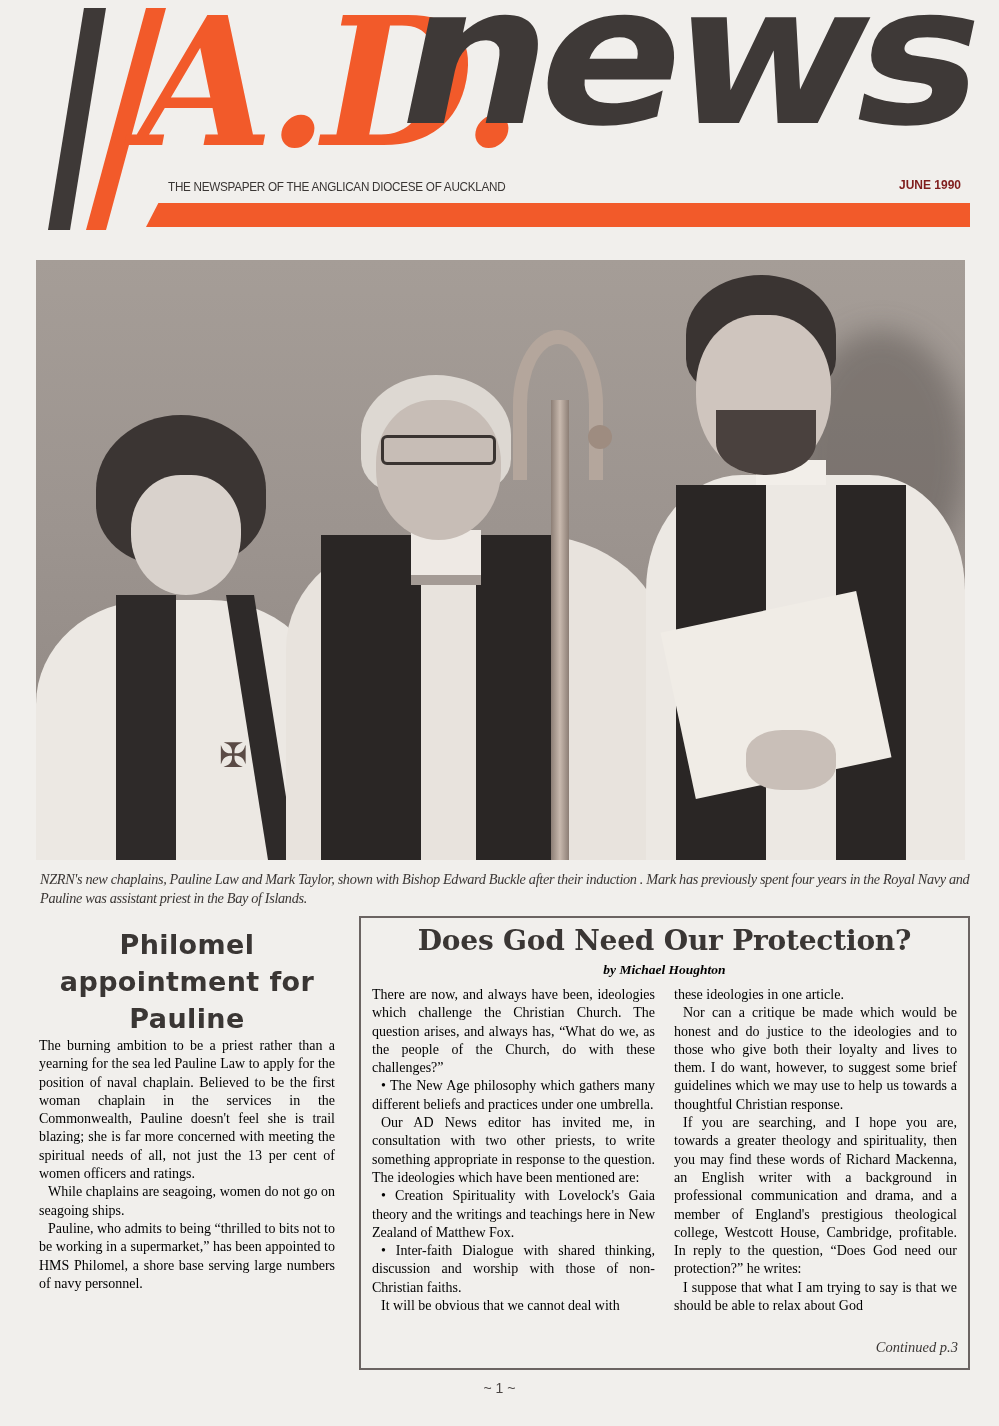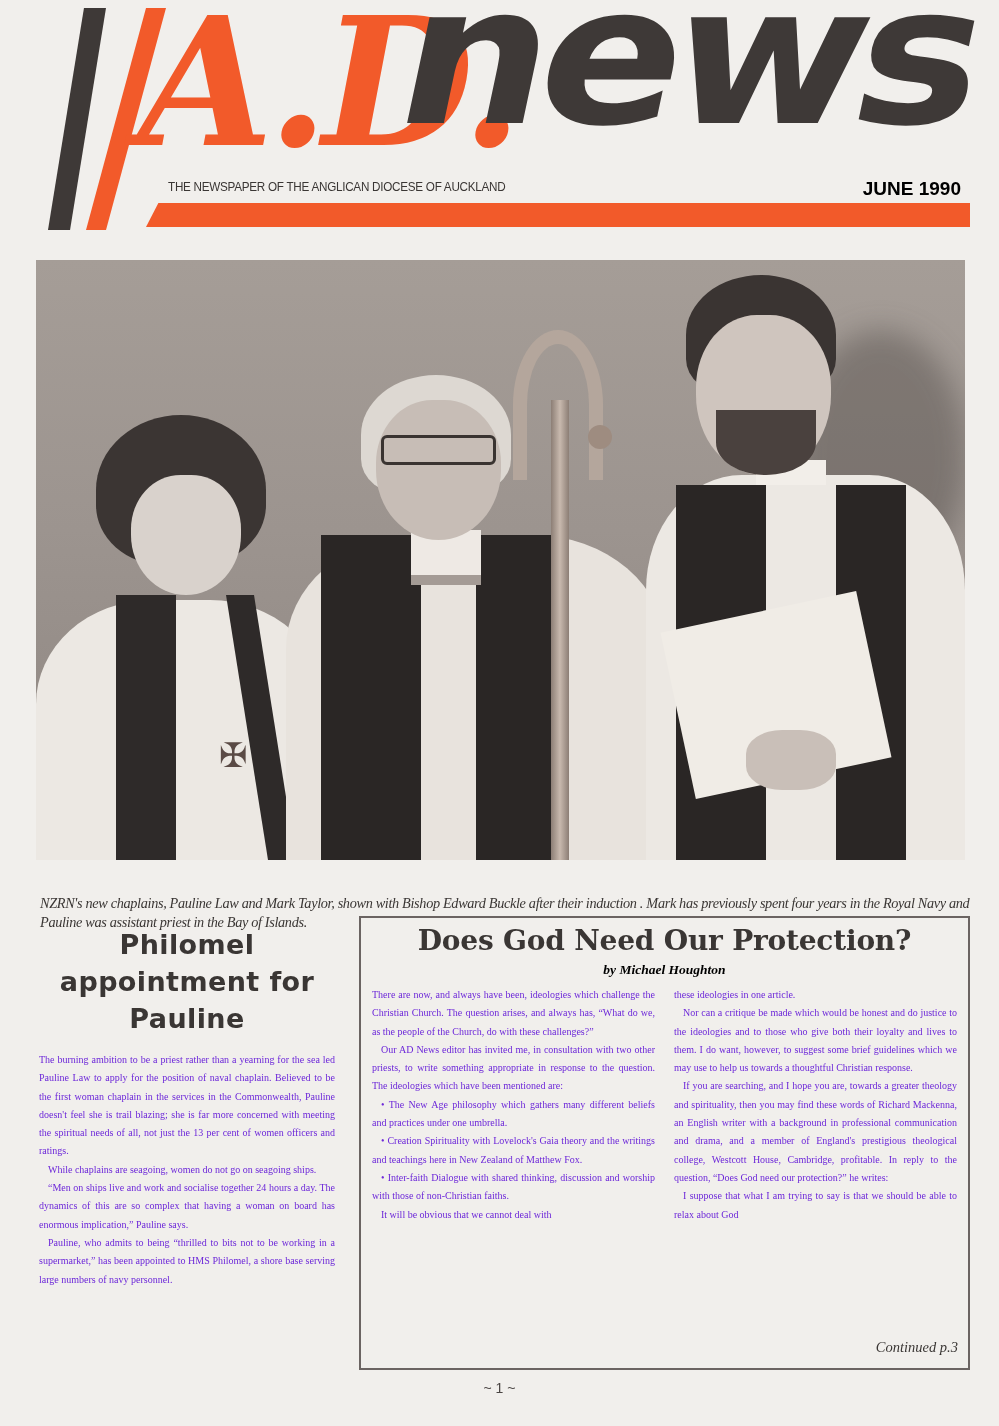--- a/index.html
+++ b/index.html
@@ -32,22 +32,22 @@
     transform: skewX(-12deg) scaleY(0.92);
     transform-origin: left top;
   }
   .tagline {
     position: absolute; left: 168px; top: 179px;
     font-family: "Liberation Sans", "DejaVu Sans", sans-serif; font-size: 13px; font-weight: normal;
     color: #3a3634; letter-spacing: -0.3px; transform: scaleX(0.9); transform-origin: left top;
   }
   .issue-date {
     position: absolute; right: 38px; top: 178px;
-    font-family: "Liberation Sans", "DejaVu Sans", sans-serif; font-size: 19px; font-weight: bold;
-    color: #000000;
+    font-family: "Liberation Sans", "DejaVu Sans", sans-serif; font-size: 12px; font-weight: bold;
+    color: #7f1d1d;
     margin-left: 20px;
   }
   .red-bar {
     position: absolute; left: 146px; top: 203px; width: 824px; height: 24px;
     background: #f25a2a;
     clip-path: polygon(1.5% 0, 100% 0, 100% 100%, 0 100%);
   }
 
   
   .photo {
@@ -82,33 +82,33 @@
   .fig-priest-robe { left: 610px; top: 215px; width: 319px; height: 385px; background: #ece8e3; border-radius: 30% 30% 0 0; }
   .fig-priest-stole-l { left: 640px; top: 225px; width: 90px; height: 375px; background: #2a2625; }
   .fig-priest-stole-r { left: 800px; top: 225px; width: 70px; height: 375px; background: #2a2625; }
   .fig-priest-collar { left: 720px; top: 200px; width: 70px; height: 25px; background: #f2eee9; }
   .fig-priest-paper { left: 640px; top: 350px; width: 200px; height: 170px; background: #f0ece6; transform: rotate(-12deg); }
   .fig-priest-hand { left: 710px; top: 470px; width: 90px; height: 60px; background: #c9bfb8; border-radius: 40%; }
 
   .caption {
     position: absolute; left: 40px; top: 870px; width: 930px;
     font-family: "Liberation Serif", "DejaVu Serif", serif; font-style: italic; font-size: 14.3px;
-    line-height: 19px; color: #3a3634; letter-spacing: -0.35px; margin-top: 24px;
+    line-height: 19px; color: #3a3634; letter-spacing: -0.35px;
   }
 
   
   .left-article { position: absolute; left: 39px; top: 926px; width: 296px; }
   .left-headline {
     font-family: "DejaVu Sans", "Liberation Sans", sans-serif; font-weight: bold;
     font-size: 27px; line-height: 37px; text-align: center; color: #3a3634; letter-spacing: 0.4px;
-    margin-bottom: 14px;
+    margin-bottom: 0;
   }
   .body-text {
-    font-family: "Liberation Serif", "DejaVu Serif", serif; font-size: 10px; line-height: 18.3px;
-    text-align: justify; color: #6d28d9;
+    font-family: "Liberation Serif", "DejaVu Serif", serif; font-size: 14px; line-height: 18.3px;
+    text-align: justify; color: #000000;
   }
   .body-text p { text-indent: 0; }
   .body-text p.ind { text-indent: 9px; }
 
   
   .box-article {
     position: absolute; left: 359px; top: 916px; width: 611px; height: 454px;
     border: 2px solid #6b6462;
   }
   .box-headline {
@@ -179,33 +179,32 @@
   <div class="fig fig-crozier-knob"></div>
 </figure>
 
 <p class="caption">NZRN's new chaplains, Pauline Law and Mark Taylor, shown with Bishop Edward Buckle after their induction . Mark has previously spent four years in the Royal Navy and Pauline was assistant priest in the Bay of Islands.</p>
 
 <article class="left-article">
   <h2 class="left-headline">Philomel appointment for Pauline</h2>
   <div class="body-text">
     <p>The burning ambition to be a priest rather than a yearning for the sea led Pauline Law to apply for the position of naval chaplain. Believed to be the first woman chaplain in the services in the Commonwealth, Pauline doesn't feel she is trail blazing; she is far more concerned with meeting the spiritual needs of all, not just the 13 per cent of women officers and ratings.</p>
     <p class="ind">While chaplains are seagoing, women do not go on seagoing ships.</p>
-    <p class="ind">“Men on ships live and work and socialise together 24 hours a day. The dynamics of this are so complex that having a woman on board has enormous implication,” Pauline says.</p>
     <p class="ind">Pauline, who admits to being “thrilled to bits not to be working in a supermarket,” has been appointed to HMS Philomel, a shore base serving large numbers of navy personnel.</p>
   </div>
 </article>
 
 <article class="box-article">
   <h2 class="box-headline">Does God Need Our Protection?</h2>
   <div class="byline">by Michael Houghton</div>
 
   <div class="box-col c1 body-text">
     <p>There are now, and always have been, ideologies which challenge the Christian Church. The question arises, and always has, “What do we, as the people of the Church, do with these challenges?”</p>
+    <p class="ind">• The New Age philosophy which gathers many different beliefs and practices under one umbrella.</p>
     <p class="ind">Our AD News editor has invited me, in consultation with two other priests, to write something appropriate in response to the question. The ideologies which have been mentioned are:</p>
-    <p class="ind">• The New Age philosophy which gathers many different beliefs and practices under one umbrella.</p>
     <p class="ind">• Creation Spirituality with Lovelock's Gaia theory and the writings and teachings here in New Zealand of Matthew Fox.</p>
     <p class="ind">• Inter-faith Dialogue with shared thinking, discussion and worship with those of non-Christian faiths.</p>
     <p class="ind">It will be obvious that we cannot deal with</p>
   </div>
 
   <div class="box-col c2 body-text">
     <p>these ideologies in one article.</p>
     <p class="ind">Nor can a critique be made which would be honest and do justice to the ideologies and to those who give both their loyalty and lives to them. I do want, however, to suggest some brief guidelines which we may use to help us towards a thoughtful Christian response.</p>
     <p class="ind">If you are searching, and I hope you are, towards a greater theology and spirituality, then you may find these words of Richard Mackenna, an English writer with a background in professional communication and drama, and a member of England's prestigious theological college, Westcott House, Cambridge, profitable. In reply to the question, “Does God need our protection?” he writes:</p>
     <p class="ind">I suppose that what I am trying to say is that we should be able to relax about God</p>

